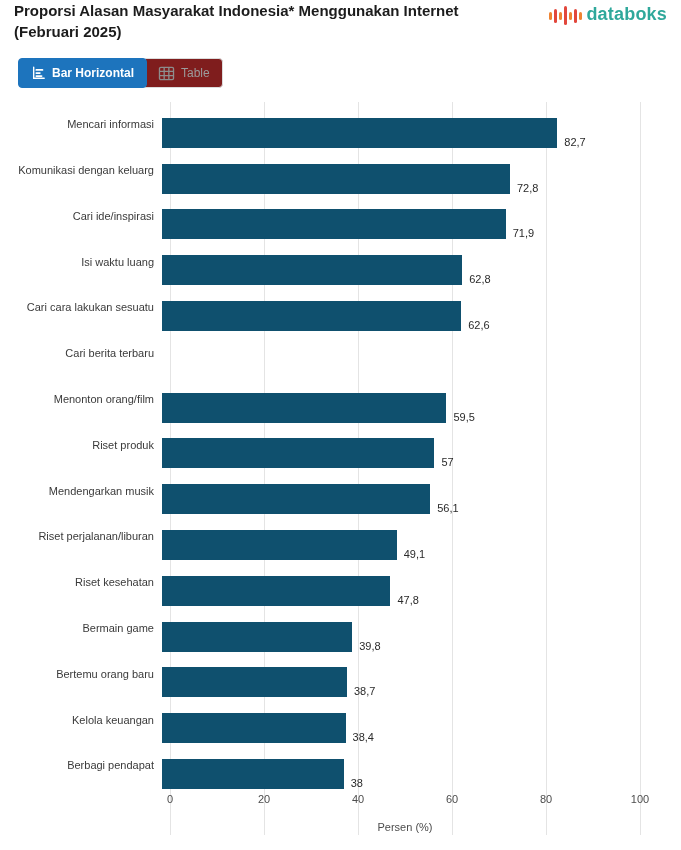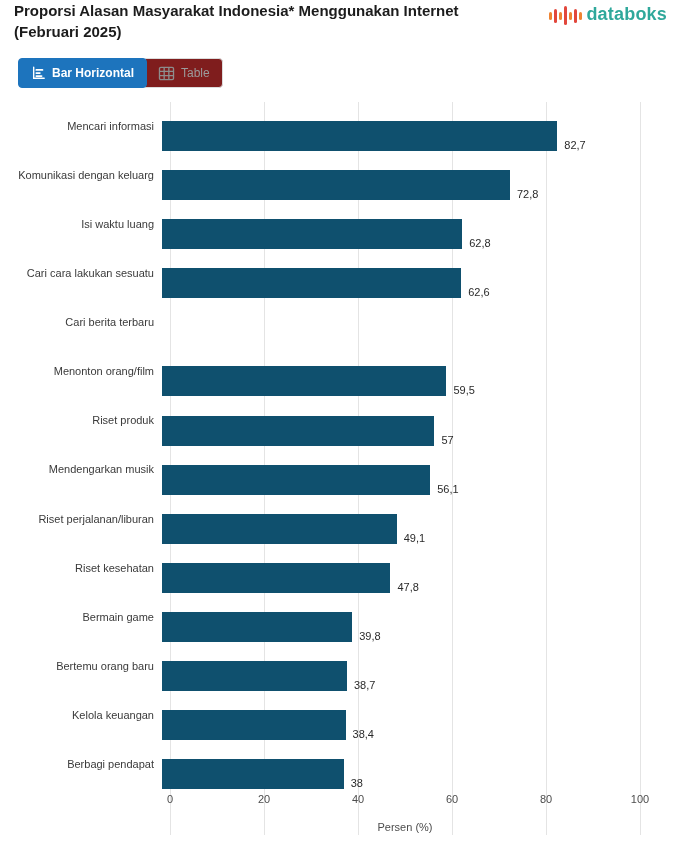--- a/index.html
+++ b/index.html
@@ -186,20 +186,27 @@
           </div>
         </div>
         <div class="row">
           <div class="row-label">Komunikasi dengan keluarg</div>
           <div class="row-track">
             <div class="bar" style="width: 72.8%; background: rgb(15, 80, 110);"></div>
             <div class="bar-value">72,8</div>
           </div>
         </div>
         <div class="row">
+          <div class="row-label">Cari ide/inspirasi</div>
+          <div class="row-track">
+            <div class="bar" style="width: 71.9%; background: rgb(15, 80, 110);"></div>
+            <div class="bar-value">71,9</div>
+          </div>
+        </div>
+        <div class="row">
           <div class="row-label">Isi waktu luang</div>
           <div class="row-track">
             <div class="bar" style="width: 62.8%; background: rgb(15, 80, 110);"></div>
             <div class="bar-value">62,8</div>
           </div>
         </div>
         <div class="row">
           <div class="row-label">Cari cara lakukan sesuatu</div>
           <div class="row-track">
             <div class="bar" style="width: 62.6%; background: rgb(15, 80, 110);"></div>

